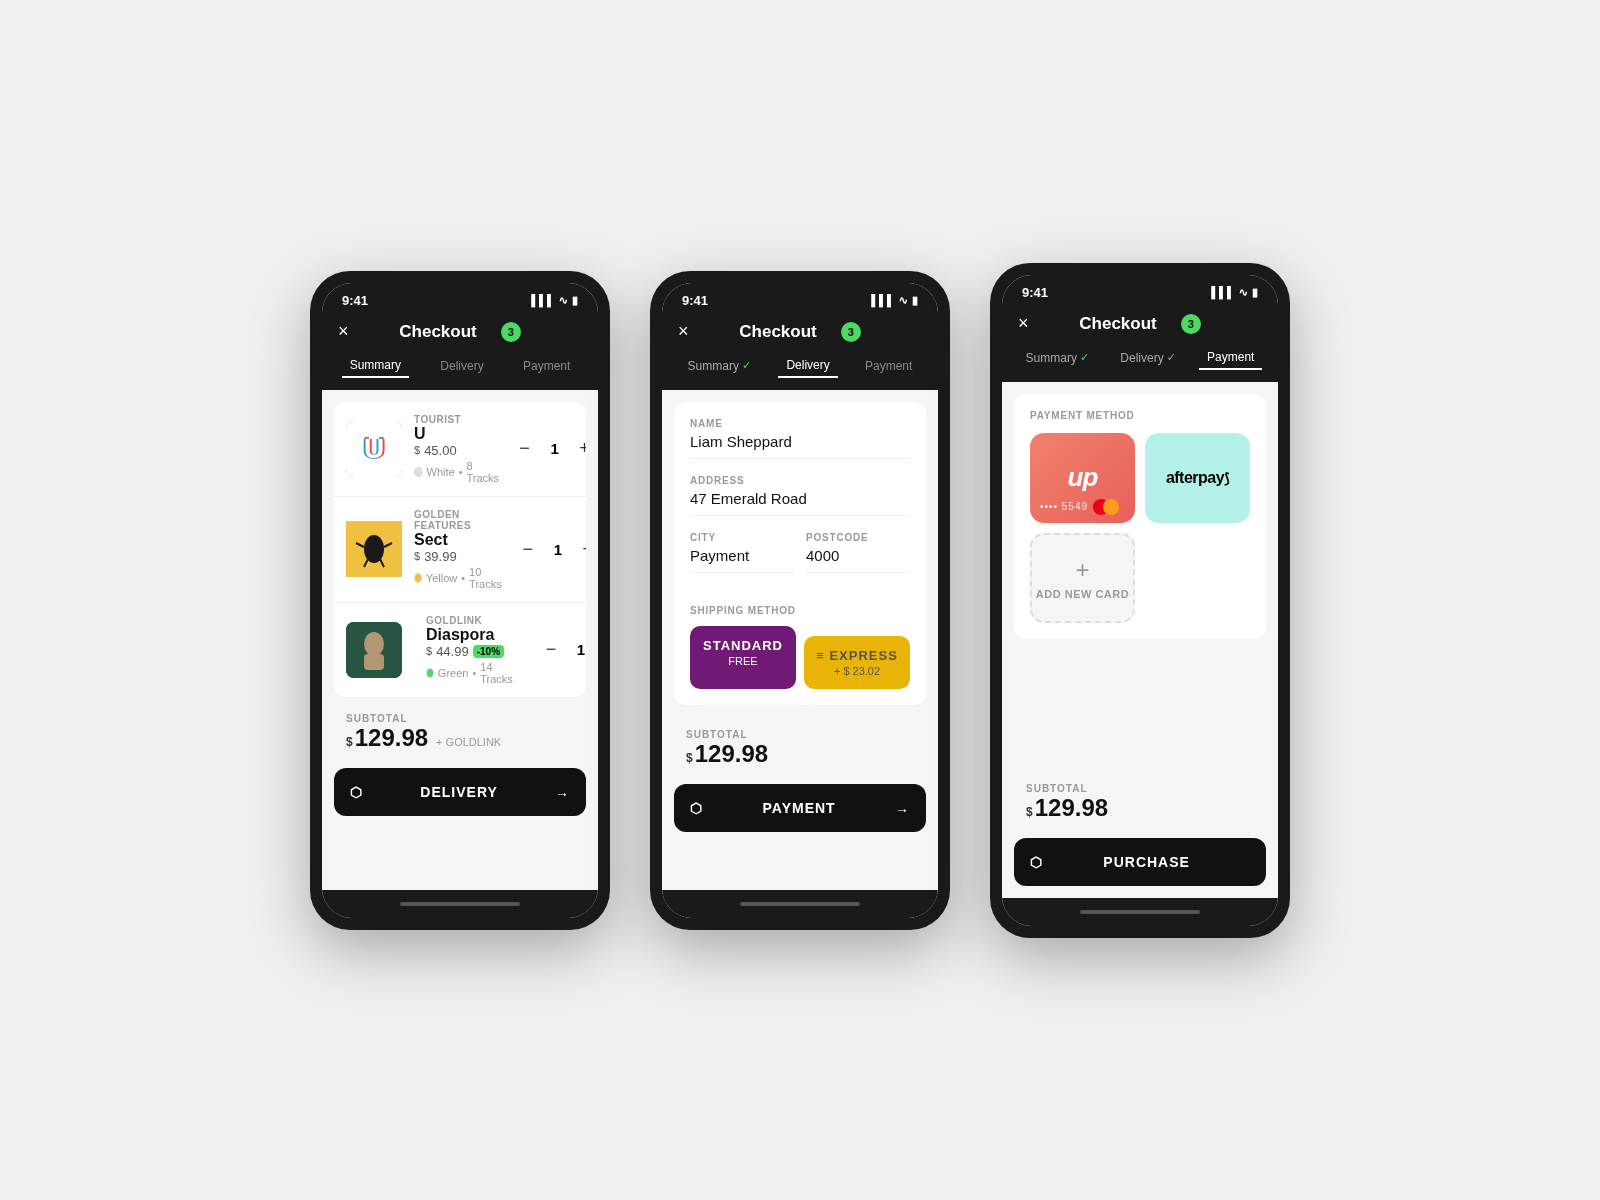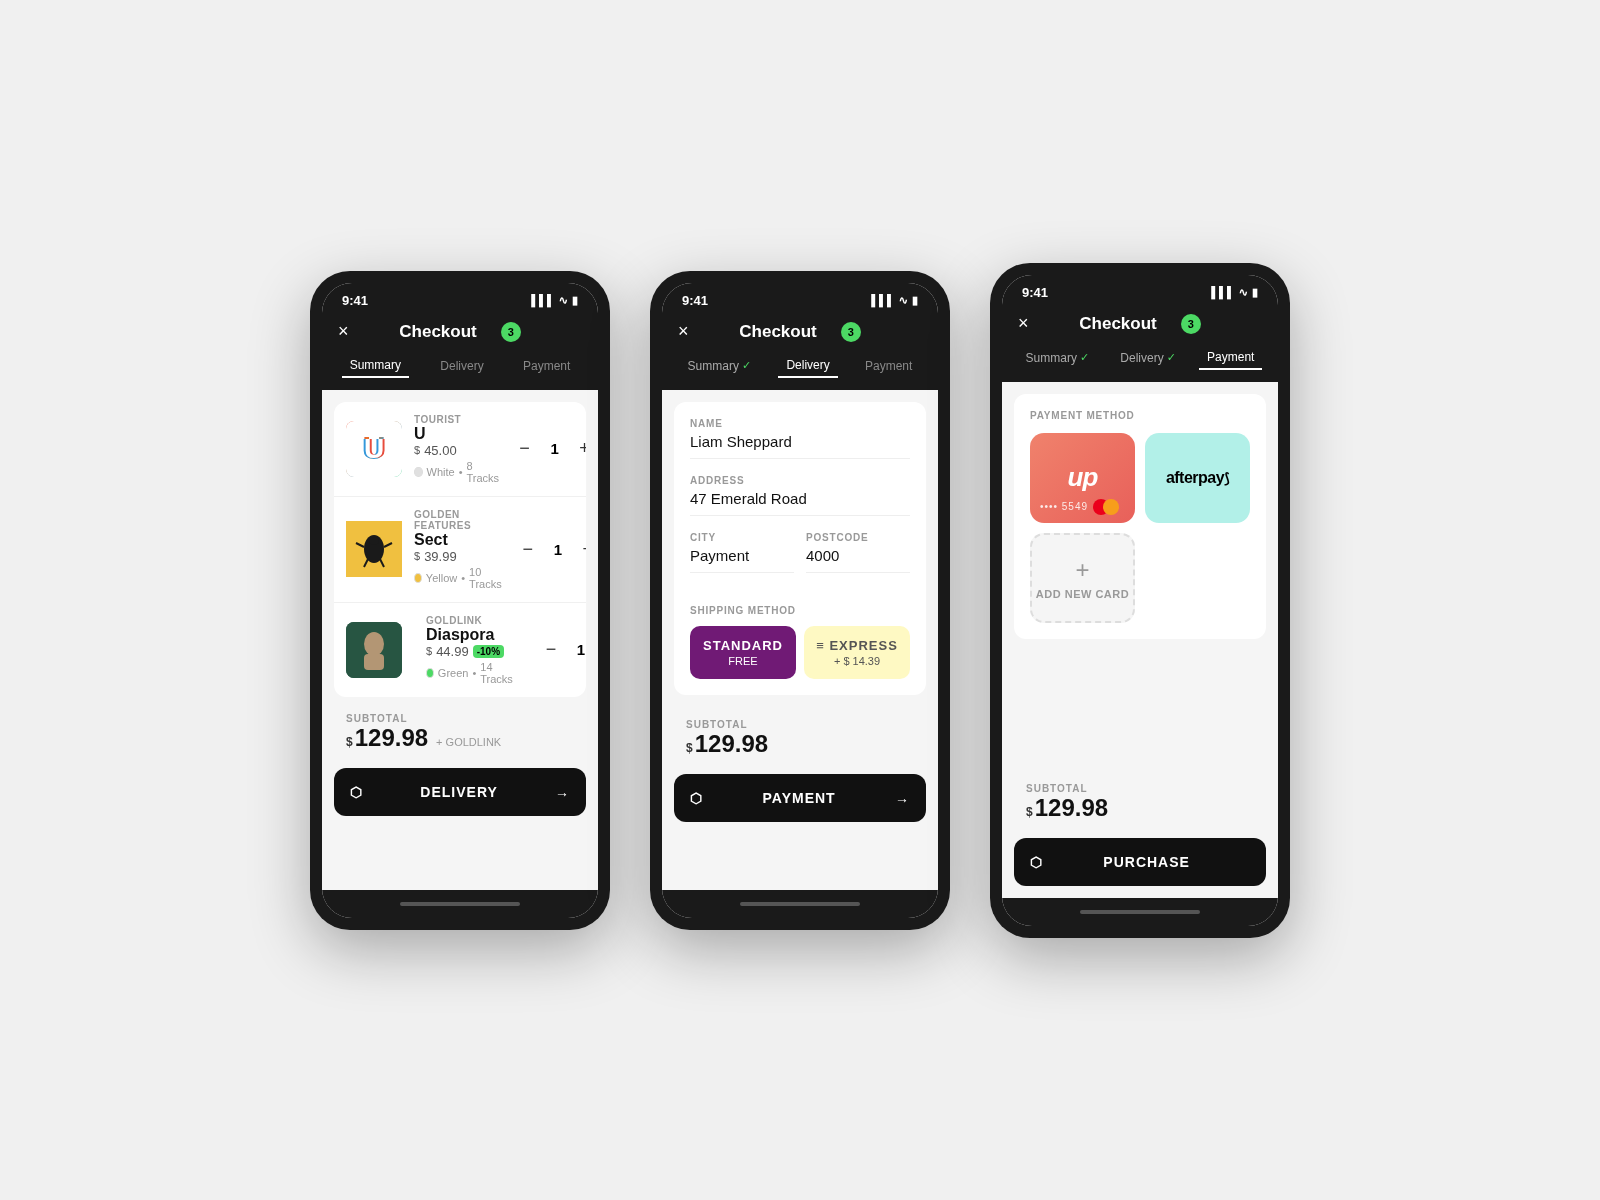--- a/index.html
+++ b/index.html
@@ -320,22 +320,23 @@
       border-radius: 10px;
       padding: 12px 10px;
       text-align: center;
       cursor: pointer;
     }
     .shipping-option.selected {
       background: #701a75;
       color: #fff;
     }
     .shipping-option.unselected {
-      background: #fef9c3;
+      background: #eab308;
       color: #555;
+      margin-top: 10px;
     }
     .shipping-name {
       font-size: 13px;
       font-weight: 700;
       letter-spacing: 1px;
     }
     .shipping-price {
       font-size: 11px;
       margin-top: 2px;
     }
@@ -614,21 +615,21 @@
             <div class="shipping-options">
               <div class="shipping-option selected">
                 <div class="shipping-name">STANDARD</div>
                 <div class="shipping-price">FREE</div>
               </div>
               <div class="shipping-option unselected">
                 <div class="shipping-name">
                   <span>≡</span>
                   <span>EXPRESS</span>
                 </div>
-                <div class="shipping-price">+ $ 14.39</div>
+                <div class="shipping-price">+ $ 23.02</div>
               </div>
             </div>
           </div>
         </div>
         <div class="subtotal-area">
           <div class="subtotal-label">SUBTOTAL</div>
           <div class="subtotal-row">
             <span class="subtotal-dollar">$</span>
             <span class="subtotal-amount">129.98</span>
           </div>

